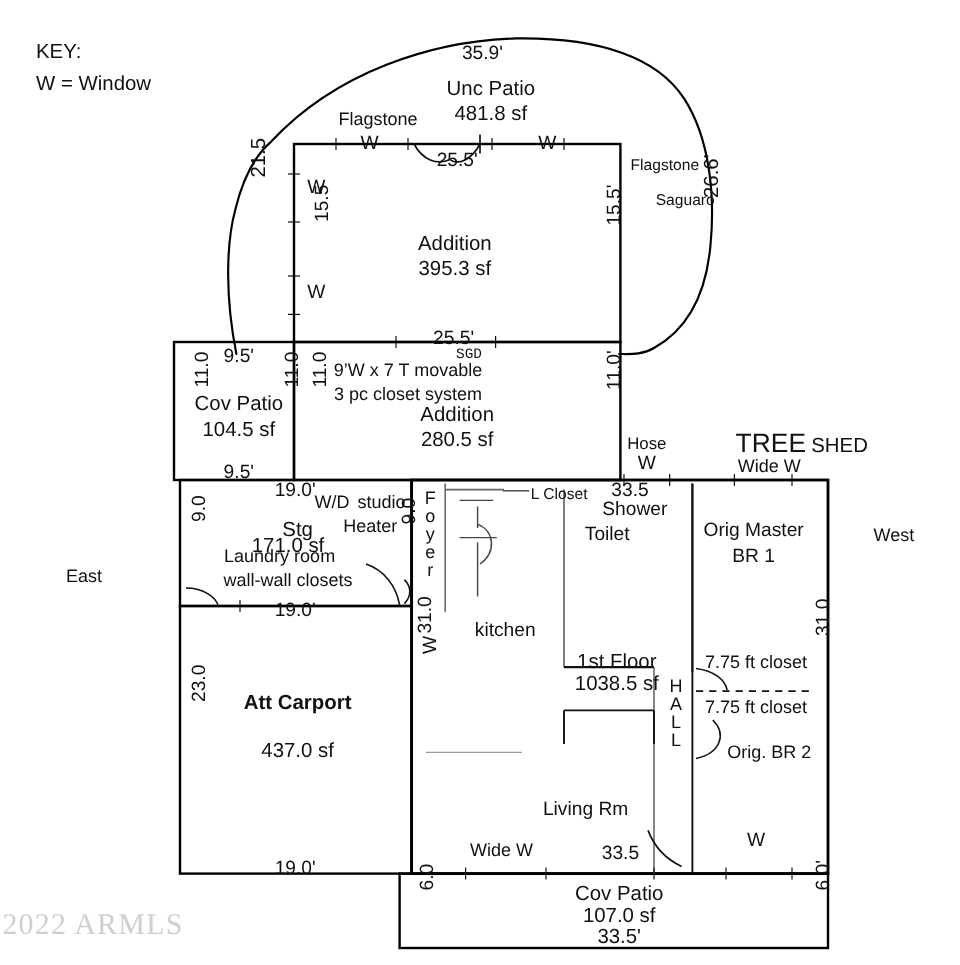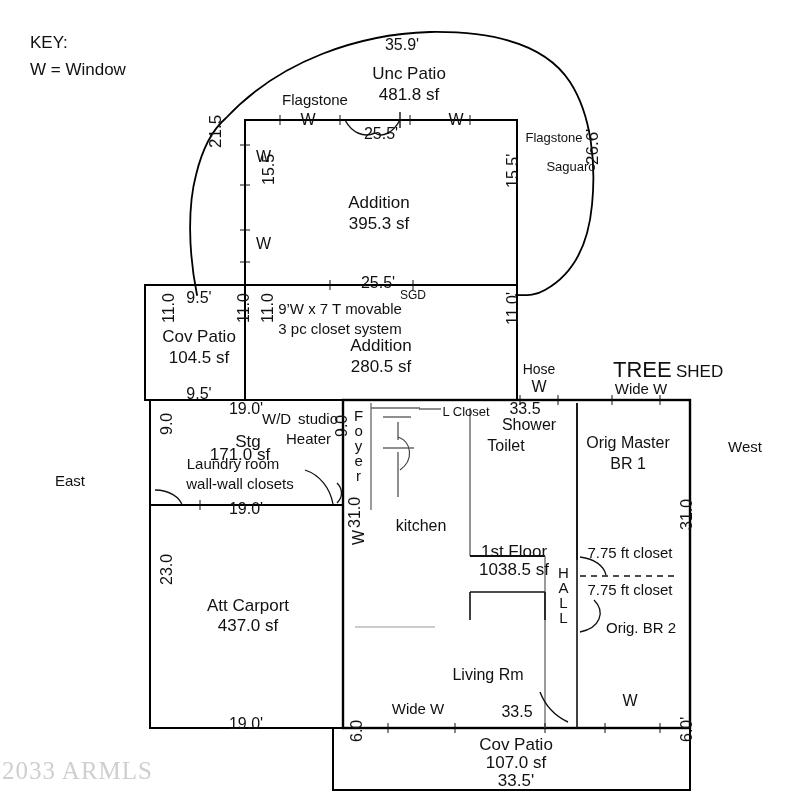--- a/index.html
+++ b/index.html
@@ -181,21 +181,21 @@
   <div class="lbl t14" style="left:256px; top:148px;">W</div>
   <div class="lbl t14" style="left:256px; top:235px;">W</div>
 
   <div class="lbl t14 ctr" style="left:381px; top:125px;">25.5'</div>
   <div class="lbl t14 vert" style="left:260px; top:185px;">15.5</div>
   <div class="lbl t14 vert" style="left:504px; top:188px;">15.5'</div>
   <div class="lbl t15 ctr" style="left:379px; top:193px;">Addition</div>
   <div class="lbl t15 ctr" style="left:379px; top:214px;">395.3 sf</div>
 
   <div class="lbl t14 ctr" style="left:378px; top:274px;">25.5'</div>
-  <div class="lbl t10" style="left:400px; top:289px;">SGD</div>
+  <div class="lbl t10" style="left:380px; top:289px;font-family:Liberation Mono, monospace;">SGD</div>
   <div class="lbl t13 ctr" style="left:340px; top:300px;">9’W x 7 T movable</div>
   <div class="lbl t13 ctr" style="left:340px; top:320px;">3 pc closet system</div>
   <div class="lbl t15 ctr" style="left:381px; top:336px;">Addition</div>
   <div class="lbl t15 ctr" style="left:381px; top:357px;">280.5 sf</div>
   <div class="lbl t14 vert" style="left:259px; top:323px;">11.0</div>
   <div class="lbl t14 vert" style="left:504px; top:325px;">11.0'</div>
 
   <div class="lbl t14 ctr" style="left:199px; top:289px;">9.5'</div>
   <div class="lbl t15 ctr" style="left:199px; top:327px;">Cov Patio</div>
   <div class="lbl t15 ctr" style="left:199px; top:348px;">104.5 sf</div>
@@ -208,21 +208,21 @@
   <div class="lbl t13" style="left:298px; top:410px;">studio</div>
   <div class="lbl t13" style="left:286px; top:430px;">Heater</div>
   <div class="lbl t15 ctr" style="left:248px; top:432px;">Stg</div>
   <div class="lbl t15 ctr" style="left:240px; top:445px;">171.0 sf</div>
   <div class="lbl t13 ctr" style="left:233px; top:455px;">Laundry room</div>
   <div class="lbl t13 ctr" style="left:240px; top:475px;">wall-wall closets</div>
   <div class="lbl t14 ctr" style="left:246px; top:500px;">19.0'</div>
   <div class="lbl t14 vert" style="left:158px; top:435px;">9.0</div>
   <div class="lbl t14 vert" style="left:333px; top:437px;">9.0</div>
 
-  <div class="lbl t15 ctr" style="left:248px; top:596px;">Att Carport</div>
+  <div class="lbl t15 ctr" style="left:248px; top:576px;font-weight:bold;">Att Carport</div>
   <div class="lbl t15 ctr" style="left:248px; top:616px;">437.0 sf</div>
   <div class="lbl t14 vert" style="left:158px; top:585px;">23.0</div>
   <div class="lbl t14 ctr" style="left:246px; top:715px;">19.0'</div>
 
   <div class="lbl t14 vert" style="left:346px; top:528px;">31.0</div>
   <div class="lbl t14 vert" style="left:678px; top:530px;">31.0</div>
   <div class="lbl t14 ctr" style="left:525px; top:400px;">33.5</div>
   <div class="lbl t14 ctr" style="left:517px; top:703px;">33.5</div>
 
   <div class="lbl t14 ctr" style="left:539px; top:378px;">W</div>
@@ -262,15 +262,15 @@
   <div class="lbl t13 ctr" style="left:641px; top:619px;">Orig. BR 2</div>
 
   <div class="lbl t14 ctr" style="left:488px; top:666px;">Living Rm</div>
 
   <div class="lbl t15 ctr" style="left:516px; top:735px;">Cov Patio</div>
   <div class="lbl t15 ctr" style="left:516px; top:753px;">107.0 sf</div>
   <div class="lbl t15 ctr" style="left:516px; top:771px;">33.5'</div>
   <div class="lbl t14 vert" style="left:348px; top:742px;">6.0</div>
   <div class="lbl t14 vert" style="left:678px; top:742px;">6.0'</div>
 
-  <div class="watermark" style="left:2px; top:757px;">2033 ARMLS</div>
+  <div class="watermark" style="left:2px; top:757px;">2022 ARMLS</div>
 
 </div>
 
 </body></html>

